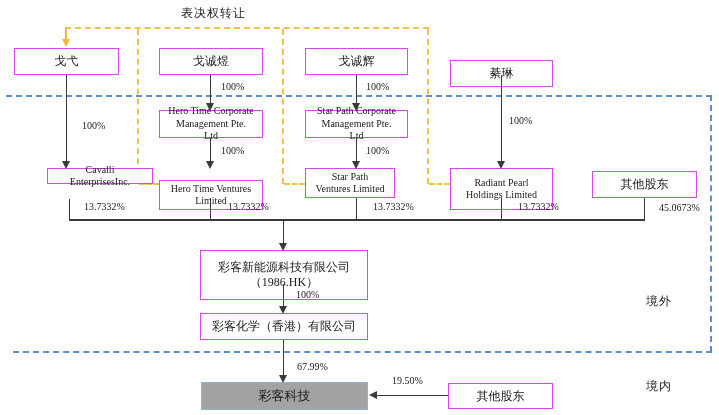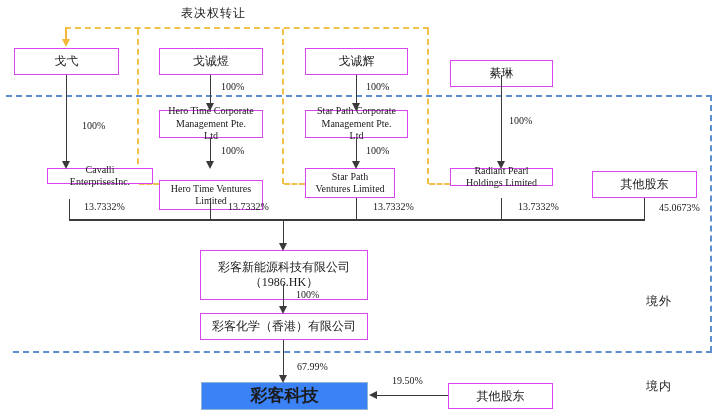--- a/index.html
+++ b/index.html
@@ -7,21 +7,21 @@
     position:relative; width:719px; height:415px; background:#ffffff;
     font-family:"Liberation Serif","DejaVu Serif",serif; color:#1a1a1a;
     overflow:hidden;
   }
   .box {
     position:absolute; box-sizing:border-box; background:#ffffff;
     border:1px solid #d946ef; display:flex; align-items:center; justify-content:center;
     text-align:center; font-size:12px; line-height:1.25; padding:1px 8px;
   }
   .box.en { font-size:10px; }
-  .box.hl { background:#3b82f6; border-color:#8fb4d4; font-weight:bold; font-size:17px; }
+  .box.hl { background:#a3a3a3; border-color:#8fb4d4; font-weight:normal; font-size:13px; }
   .vline { position:absolute; width:1px; background:#3a3a3a; }
   .hline { position:absolute; height:1px; background:#3a3a3a; }
   .bus   { height:2px; }
   .arr-d { position:absolute; width:0; height:0;
            border-left:4px solid transparent; border-right:4px solid transparent;
            border-top:8px solid #3a3a3a; }
   .arr-l { position:absolute; width:0; height:0;
            border-top:4px solid transparent; border-bottom:4px solid transparent;
            border-right:8px solid #3a3a3a; }
   .ydash-v { position:absolute; width:0; border-left:2px dashed #f0c24b; }
@@ -62,21 +62,21 @@
   <div class="box" style="left:159px; top:48px; width:104px; height:27px;">戈诚煜</div>
   <div class="box" style="left:305px; top:48px; width:103px; height:27px;">戈诚辉</div>
   <div class="box" style="left:450px; top:60px; width:103px; height:27px;">綦琳</div>
 
   <div class="box en" style="left:159px; top:110px; width:104px; height:28px;">Hero Time Corporate Management Pte. Ltd</div>
   <div class="box en" style="left:305px; top:110px; width:103px; height:28px;">Star Path Corporate Management Pte. Ltd</div>
 
   <div class="box en" style="left:17px; top:168px; width:106px; height:16px;margin-left:30px;">Cavalli EnterprisesInc.</div>
   <div class="box en" style="left:159px; top:180px; width:104px; height:30px;">Hero Time Ventures Limited</div>
   <div class="box en" style="left:305px; top:168px; width:90px; height:30px;">Star Path Ventures Limited</div>
-  <div class="box en" style="left:450px; top:168px; width:103px; height:18px;">Radiant Pearl Holdings Limited</div>
+  <div class="box en" style="left:450px; top:168px; width:103px; height:42px;">Radiant Pearl Holdings Limited</div>
   <div class="box" style="left:592px; top:171px; width:105px; height:27px;">其他股东</div>
 
   <div class="box" style="left:200px; top:250px; width:168px; height:50px;">彩客新能源科技有限公司（1986.HK）</div>
   <div class="box" style="left:200px; top:313px; width:168px; height:27px;">彩客化学（香港）有限公司</div>
   <div class="box hl" style="left:201px; top:382px; width:167px; height:28px;">彩客科技</div>
   <div class="box" style="left:448px; top:383px; width:105px; height:26px;">其他股东</div>
 
   <div class="vline" style="left:66px; top:75px; height:86px;"></div>
   <div class="arr-d" style="left:62px; top:161px;"></div>
 

